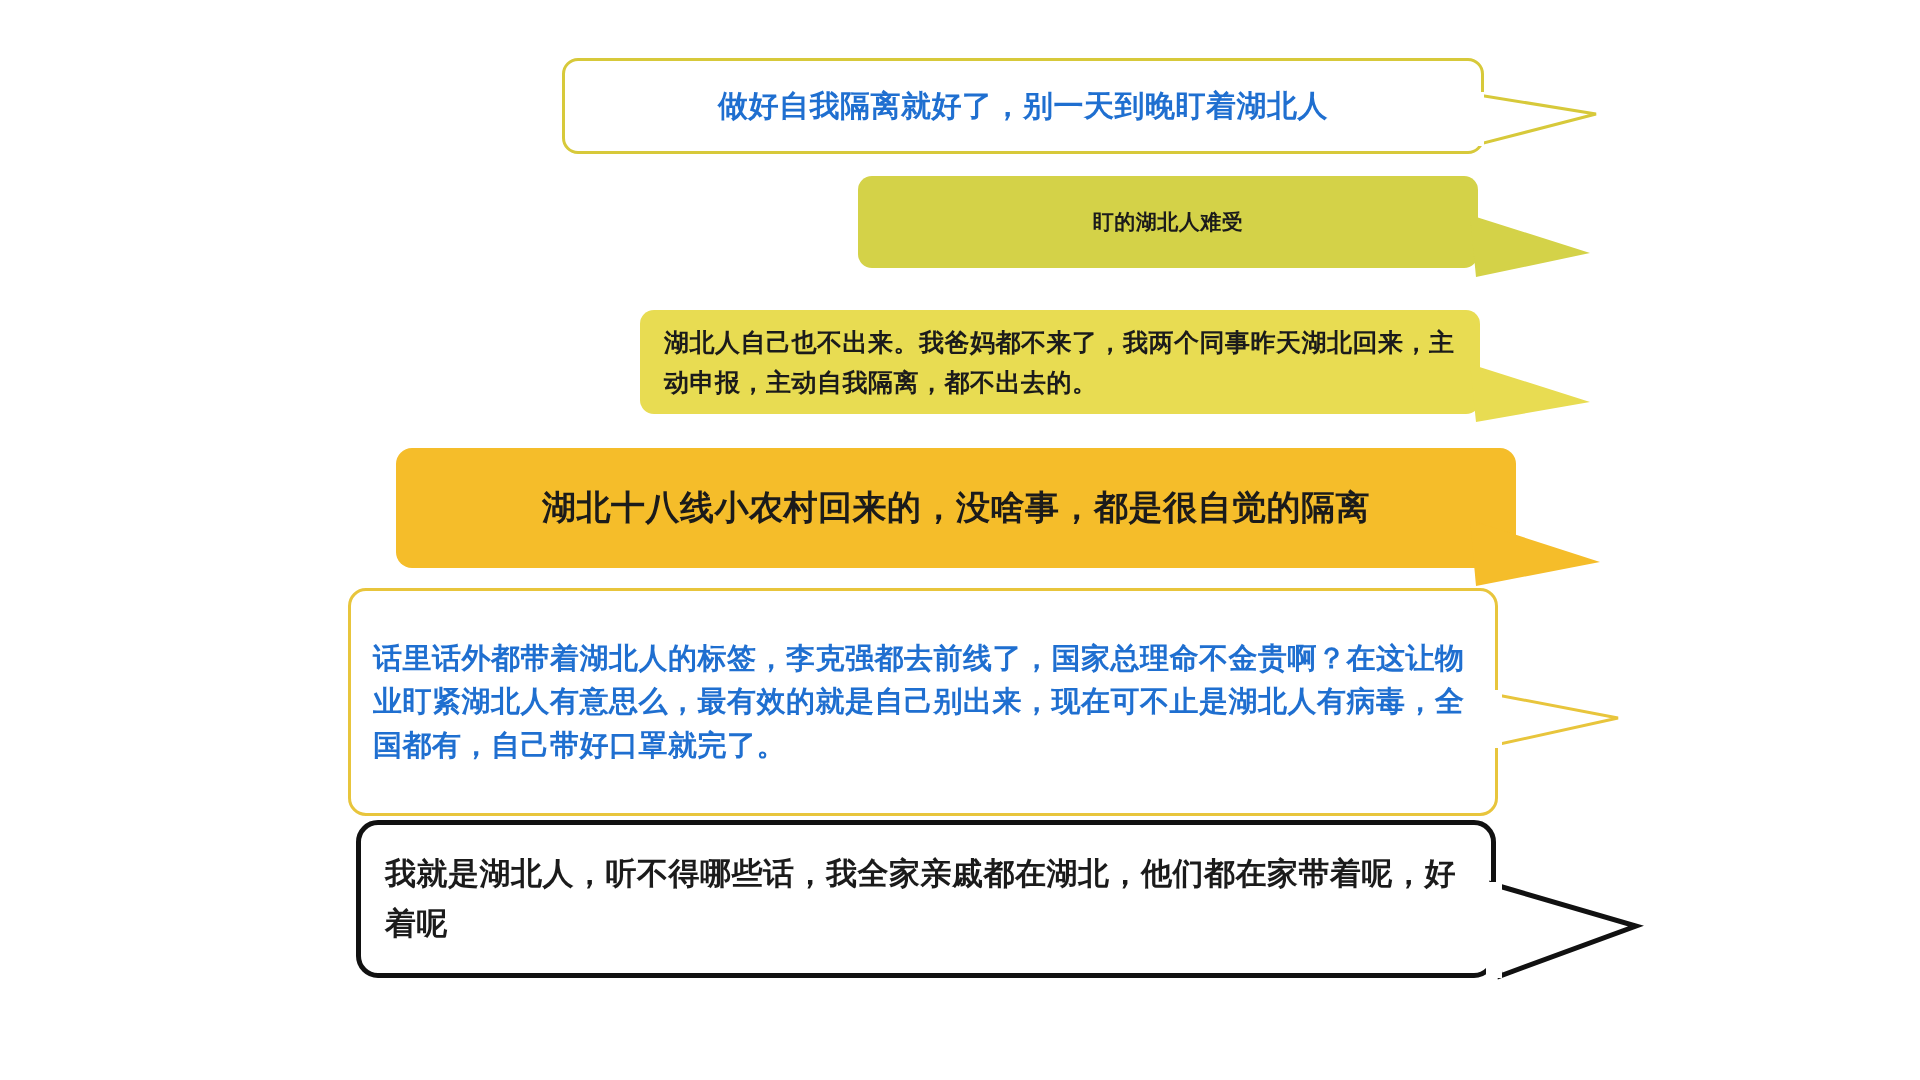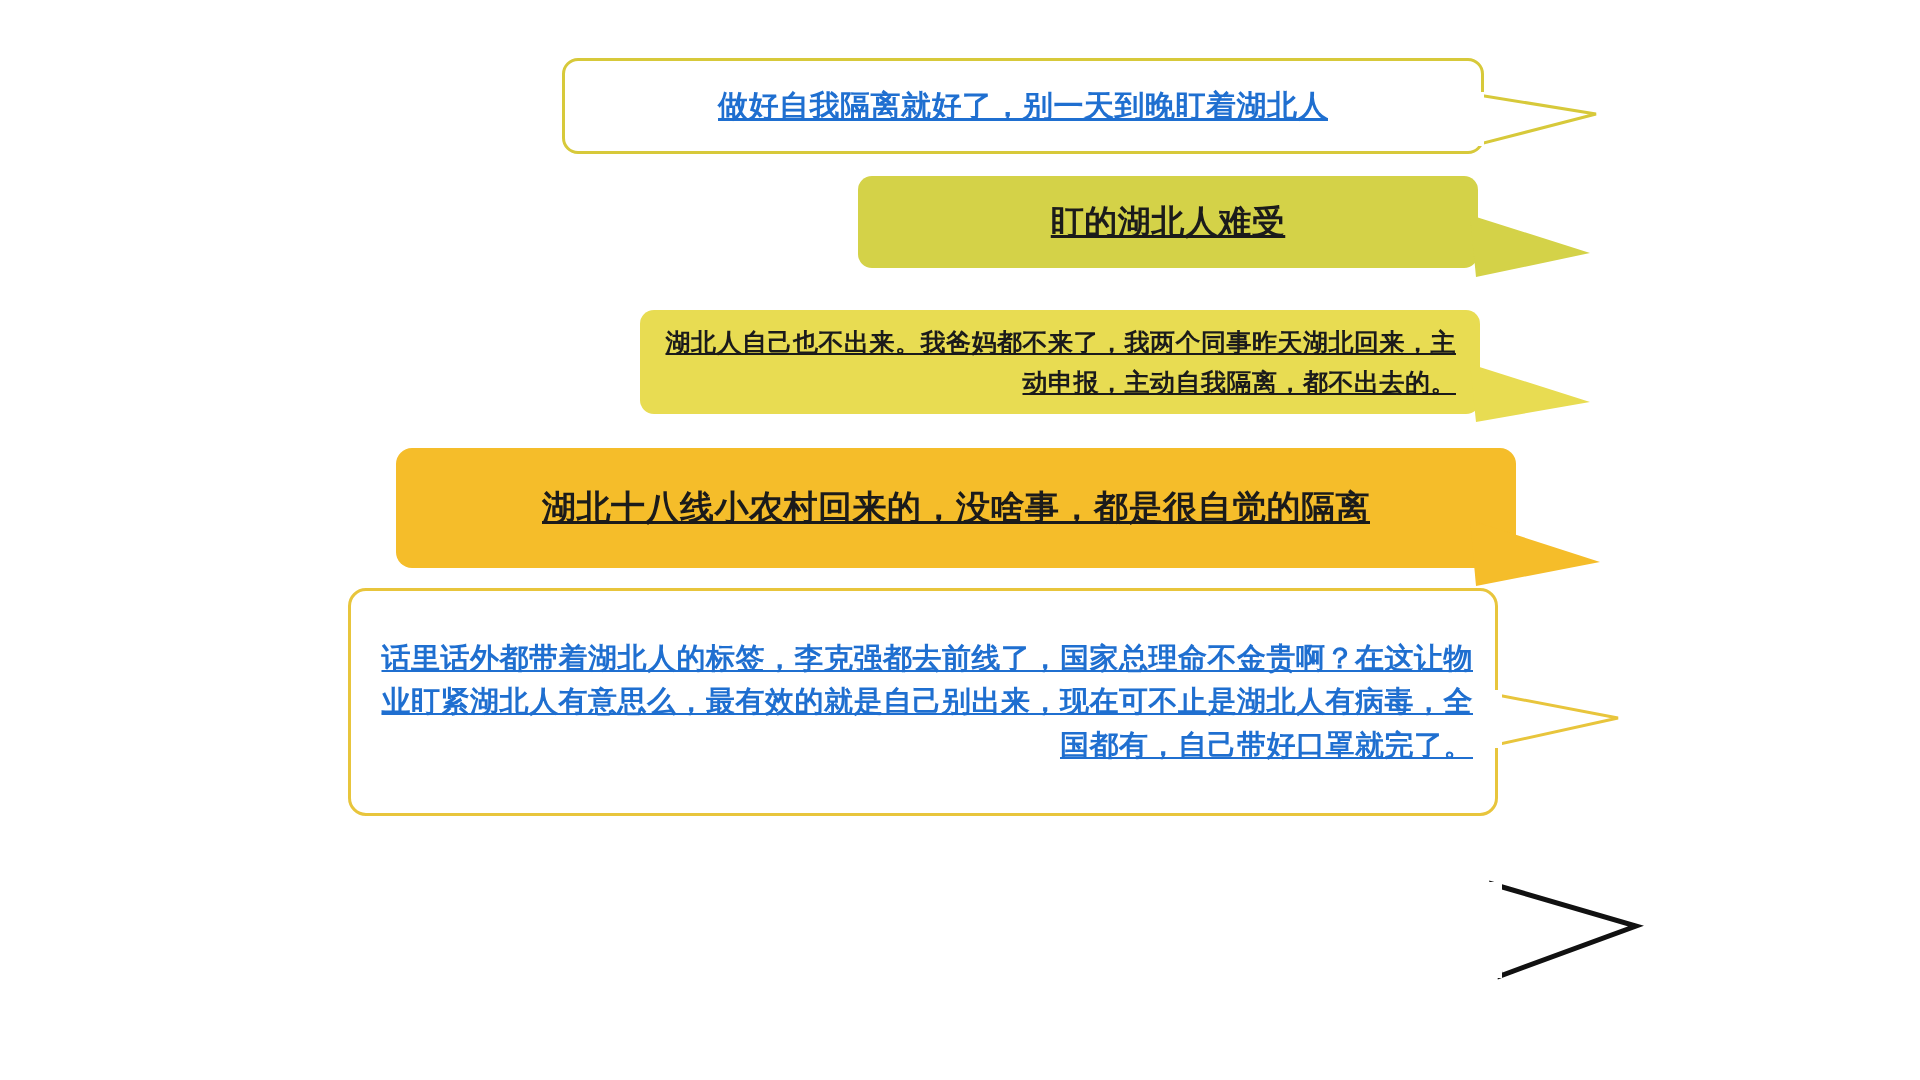--- a/index.html
+++ b/index.html
@@ -16,26 +16,25 @@
     width: 1920px;
     height: 1080px;
     background: #ffffff;
   }
   .bubble {
     position: absolute;
     box-sizing: border-box;
     display: flex;
     align-items: center;
     justify-content: center;
-    text-align: right;
+    text-align: left;
     font-weight: bold;
     line-height: 1.45;
     letter-spacing: 0.5px;
     white-space: pre-wrap;
-    text-decoration: underline;
   }
   
   .b1 {
     left: 562px;
     top: 58px;
     width: 922px;
     height: 96px;
     border: 3px solid #d7c93a;
     border-radius: 16px;
     background: #ffffff;
@@ -46,21 +45,21 @@
 
   
   .b2 {
     left: 858px;
     top: 176px;
     width: 620px;
     height: 92px;
     border-radius: 14px;
     background: #d4d248;
     color: #1b1b1b;
-    font-size: 33px;
+    font-size: 21px;
     padding: 0 20px;
   }
   
   .b3 {
     left: 640px;
     top: 310px;
     width: 840px;
     height: 104px;
     border-radius: 14px;
     background: #e8dc52;
@@ -137,18 +136,19 @@
   <svg class="tail" style="left:1470px; top:520px;" width="140" height="80" viewBox="0 0 140 80">
     <path d="M0,0 L130,42 L6,66 Z" fill="#f5bd2a"></path>
   </svg>
 
   <div class="bubble b5">话里话外都带着湖北人的标签，李克强都去前线了，国家总理命不金贵啊？在这让物业盯紧湖北人有意思么，最有效的就是自己别出来，现在可不止是湖北人有病毒，全国都有，自己带好口罩就完了。</div>
   <svg class="tail" style="left:1488px; top:688px;" width="140" height="70" viewBox="0 0 140 70">
     <path d="M4,6 L130,30 L12,56 Z" fill="#ffffff" stroke="#e8c53c" stroke-width="3"></path>
     <rect x="0" y="2" width="14" height="58" fill="#ffffff"></rect>
   </svg>
 
+  <div class="bubble b6">我就是湖北人，听不得哪些话，我全家亲戚都在湖北，他们都在家带着呢，好着呢</div>
   <svg class="tail" style="left:1486px; top:880px;" width="160" height="110" viewBox="0 0 160 110">
     <path d="M6,4 L150,46 L14,96 Z" fill="#ffffff" stroke="#111111" stroke-width="5"></path>
     <rect x="0" y="2" width="16" height="96" fill="#ffffff"></rect>
   </svg>
 
 </div>
 
 </body></html>

